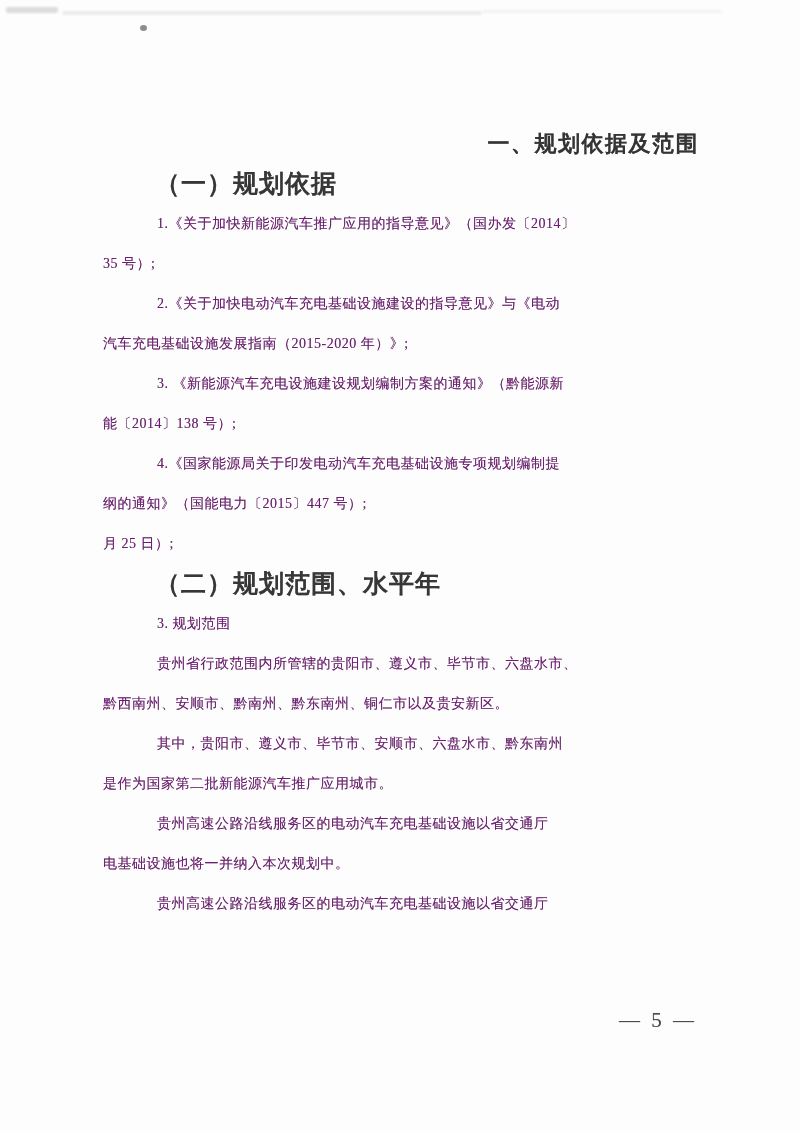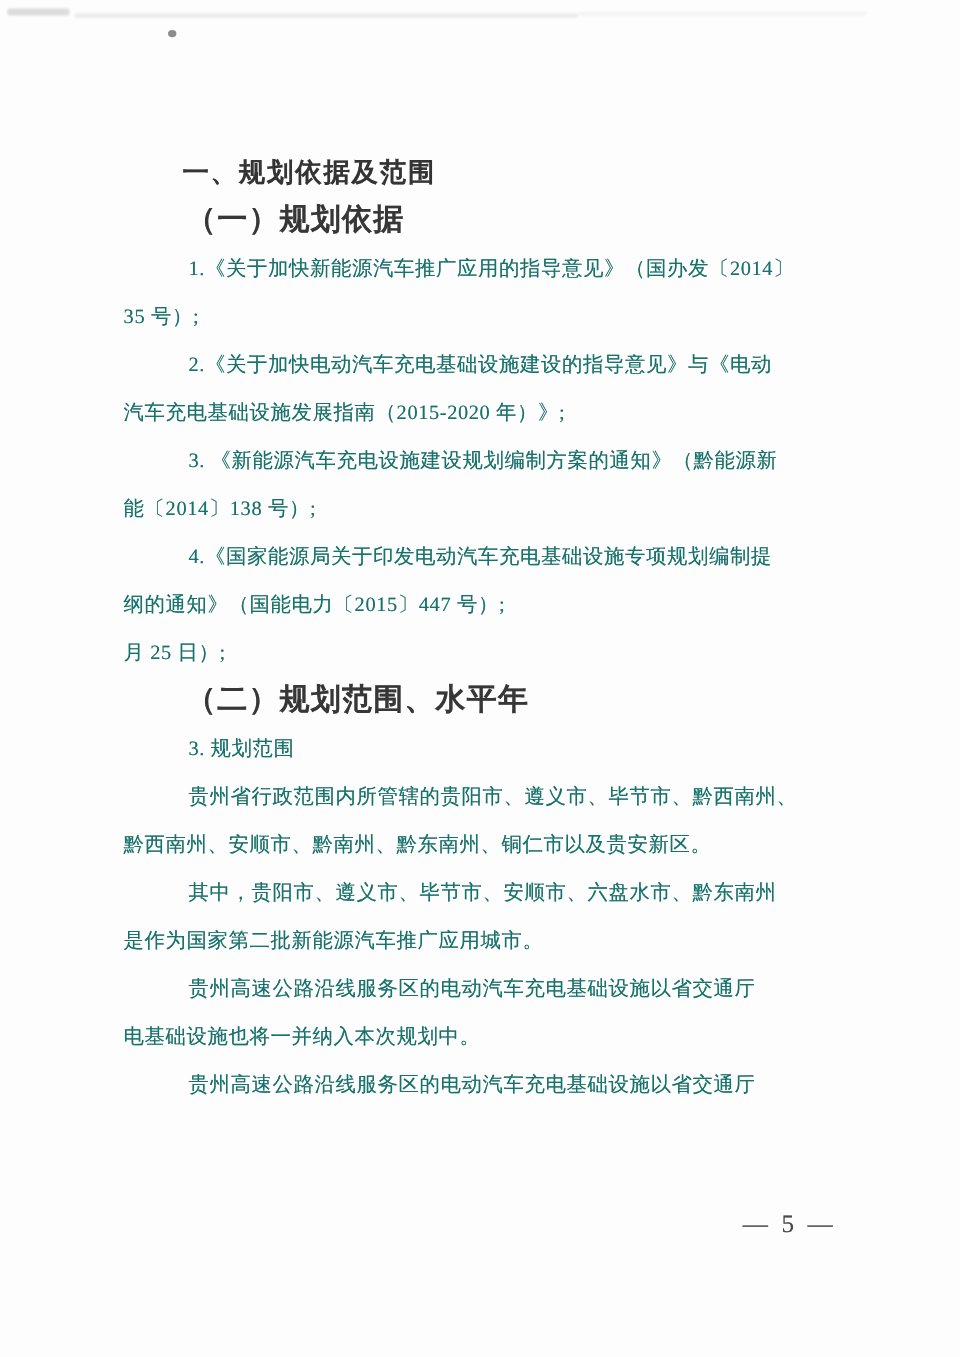--- a/index.html
+++ b/index.html
@@ -33,32 +33,33 @@
   }
   .content {
     position: absolute;
     left: 103px;
     top: 124px;
     width: 596px;
   }
   .line {
     height: 40px;
     line-height: 40px;
-    font-size: 17px;
-    color: #0f766e;
+    font-size: 14px;
+    color: #701a75;
     white-space: nowrap;
     letter-spacing: 0.5px;
     text-shadow: 0 0 0.5px rgba(70,70,70,0.55);
   }
   .h1 {
     font-weight: bold;
     color: #343434;
     font-size: 22px;
     padding-left: 49px;
     letter-spacing: 1.5px;
+    text-align: right;
   }
   .h2 {
     font-weight: bold;
     color: #373737;
     font-size: 25px;
     padding-left: 52px;
     letter-spacing: 1px;
   }
   .ind { padding-left: 54px; }
   .cont { padding-left: 0; font-family: Liberation Serif, serif; }
@@ -89,21 +90,21 @@
   <div class="line cont">35 号）;</div>
   <div class="line ind">2.《关于加快电动汽车充电基础设施建设的指导意见》与《电动</div>
   <div class="line cont">汽车充电基础设施发展指南（2015-2020 年）》;</div>
   <div class="line ind">3. 《新能源汽车充电设施建设规划编制方案的通知》（黔能源新</div>
   <div class="line cont">能〔2014〕138 号）;</div>
   <div class="line ind">4.《国家能源局关于印发电动汽车充电基础设施专项规划编制提</div>
   <div class="line cont">纲的通知》（国能电力〔2015〕447 号）;</div>
   <div class="line cont">月 25 日）;</div>
   <div class="line h2">（二）规划范围、水平年</div>
   <div class="line ind">3. 规划范围</div>
-  <div class="line ind">贵州省行政范围内所管辖的贵阳市、遵义市、毕节市、黔西南州、</div>
+  <div class="line ind">贵州省行政范围内所管辖的贵阳市、遵义市、毕节市、六盘水市、</div>
   <div class="line cont">黔西南州、安顺市、黔南州、黔东南州、铜仁市以及贵安新区。</div>
   <div class="line ind">其中，贵阳市、遵义市、毕节市、安顺市、六盘水市、黔东南州</div>
   <div class="line cont">是作为国家第二批新能源汽车推广应用城市。</div>
   <div class="line ind">贵州高速公路沿线服务区的电动汽车充电基础设施以省交通厅</div>
   <div class="line cont">电基础设施也将一并纳入本次规划中。</div>
   <div class="line ind">贵州高速公路沿线服务区的电动汽车充电基础设施以省交通厅</div>
 </main>
 
 <div class="page-number">— 5 —</div>
 

